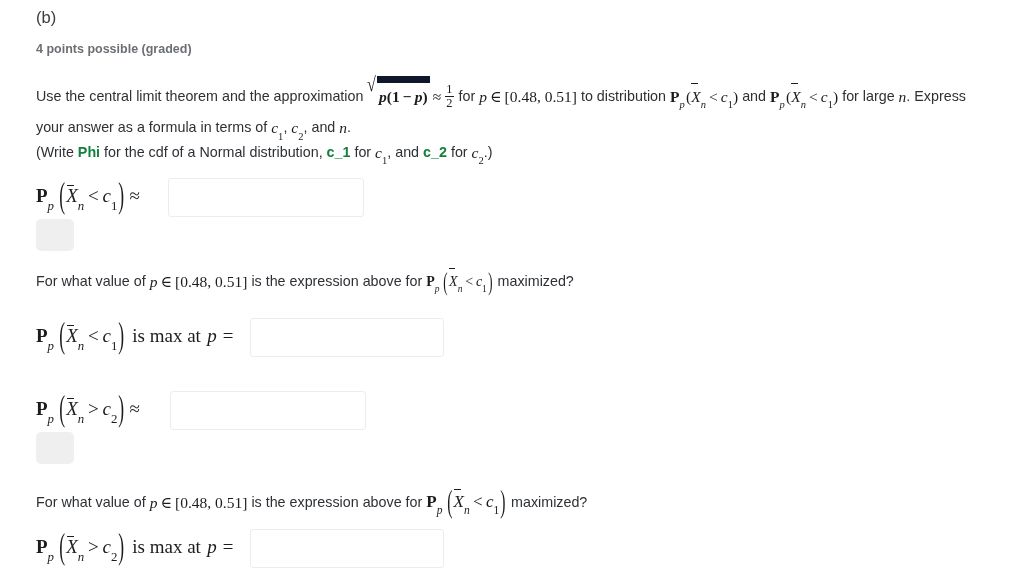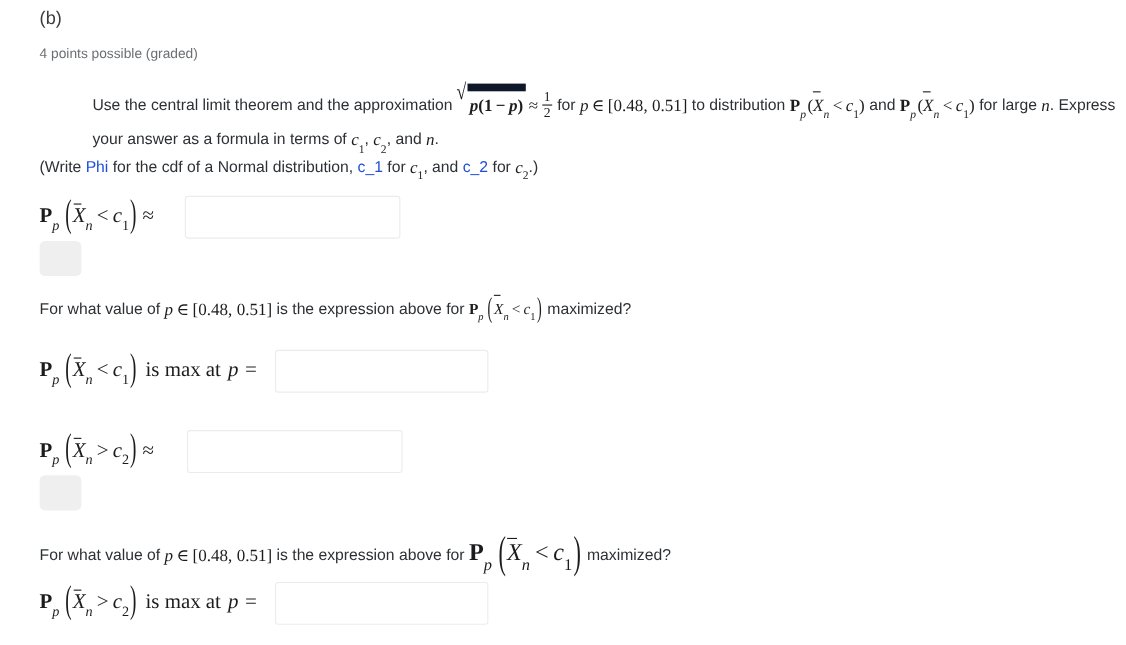--- a/index.html
+++ b/index.html
@@ -34,37 +34,37 @@
     color: #3c3c3c;
     font-weight: 400;
   }
   .points-line {
     position: absolute;
     left: 36px;
     top: 41px;
     font-size: 12.5px;
     line-height: 16px;
     color: #6b6f73;
-    font-weight: 400;
+    font-weight: 700;
   }
 
   
   .prose {
     position: absolute;
     left: 36px;
     font-size: 14.3px;
     line-height: 25px;
     color: #2d3034;
   }
-  .prose-main { top: 74px; width: 930px; margin-left: 48px; }
+  .prose-main { top: 74px; width: 930px; }
   .prose-note { top: 139px; width: 930px; }
   .prose-q1   { top: 268px; width: 930px; }
   .prose-q2   { top: 488px; width: 930px; }
 
-  .bold-token { font-weight: 400; color: #1d4ed8; }
+  .bold-token { font-weight: 700; color: #15803d; }
 
   
   .m {
     font-family: "Liberation Serif", "DejaVu Serif", serif;
     color: #1b1c1d;
     white-space: nowrap;
     display: inline-block;
     vertical-align: baseline;
   }
   .m-i { font-style: italic; }
@@ -276,21 +276,21 @@
   <div class="answer-row row3">
     <span class="row-label m m-row"><span class="m-b">P</span><span class="sub">p</span> <span class="bigparen">(</span><span class="xbar">X</span><span class="sub">n</span><span class="op">&gt;</span><span class="m-i">c</span><span class="sub-up">2</span><span class="bigparen">)</span><span class="op">≈</span></span>
     <input class="answer-input input-wide2" type="text" placeholder="" style="">
   </div>
   <div class="status-chip chip2"></div>
 
   <div class="prose prose-q2">
     <span>For what value of</span>
     <span class="m m-inline"><span class="m-i">p</span><span class="op">∈</span><span class="m-up">[0.48, 0.51]</span></span>
     <span>is the expression above for</span>
-    <span class="m" style="font-size:22px;"><span class="m-b">P</span><span class="sub">p</span> <span class="bigparen">(</span><span class="xbar">X</span><span class="sub">n</span><span class="op">&lt;</span><span class="m-i">c</span><span class="sub-up">1</span><span class="bigparen">)</span></span>
+    <span class="m" style="font-size:17px;"><span class="m-b">P</span><span class="sub">p</span> <span class="bigparen">(</span><span class="xbar">X</span><span class="sub">n</span><span class="op">&lt;</span><span class="m-i">c</span><span class="sub-up">1</span><span class="bigparen">)</span></span>
     <span>maximized?</span>
   </div>
 
   <div class="answer-row row4">
     <span class="row-label m m-row"><span class="m-b">P</span><span class="sub">p</span> <span class="bigparen">(</span><span class="xbar">X</span><span class="sub">n</span><span class="op">&gt;</span><span class="m-i">c</span><span class="sub-up">2</span><span class="bigparen">)</span><span class="m-up" style="margin-left:0.34em;">is max at</span><span class="m-i" style="margin-left:0.34em;">p =</span></span>
     <input class="answer-input input-max" type="text" placeholder="" style="">
   </div>
 
 </div>
 

